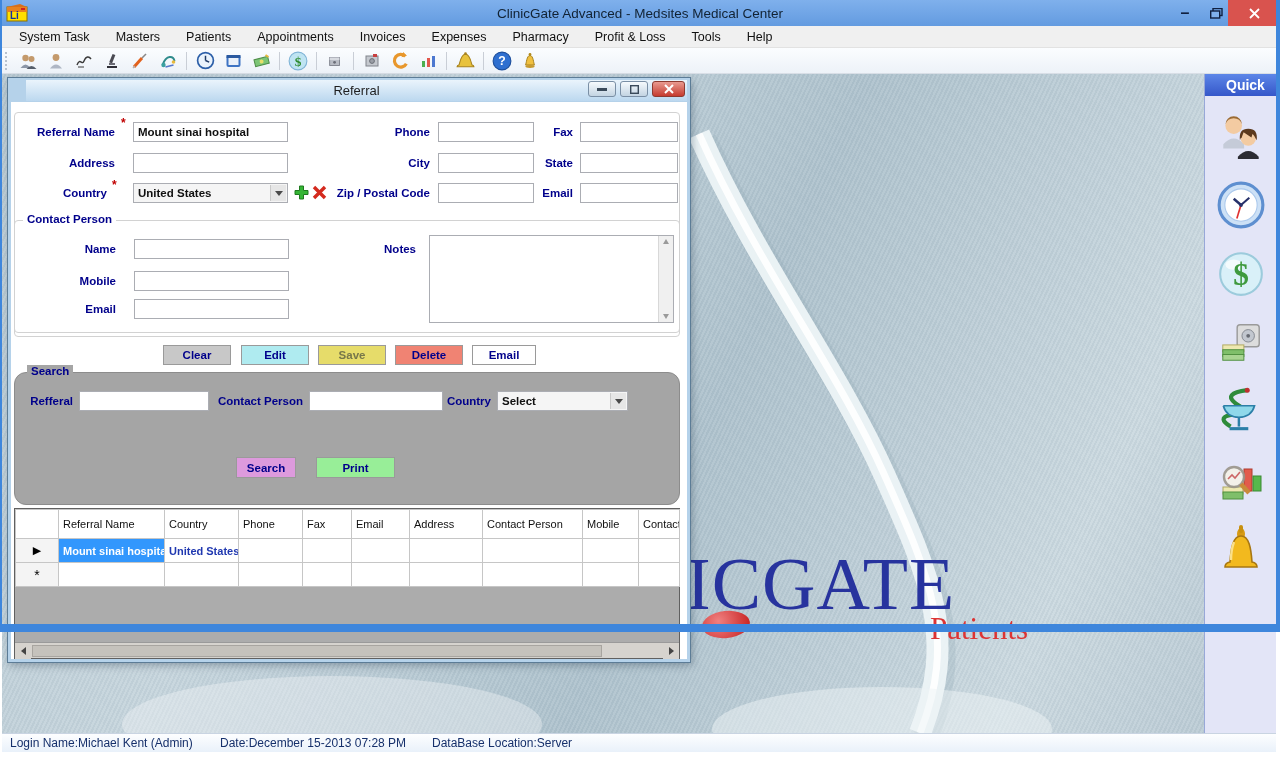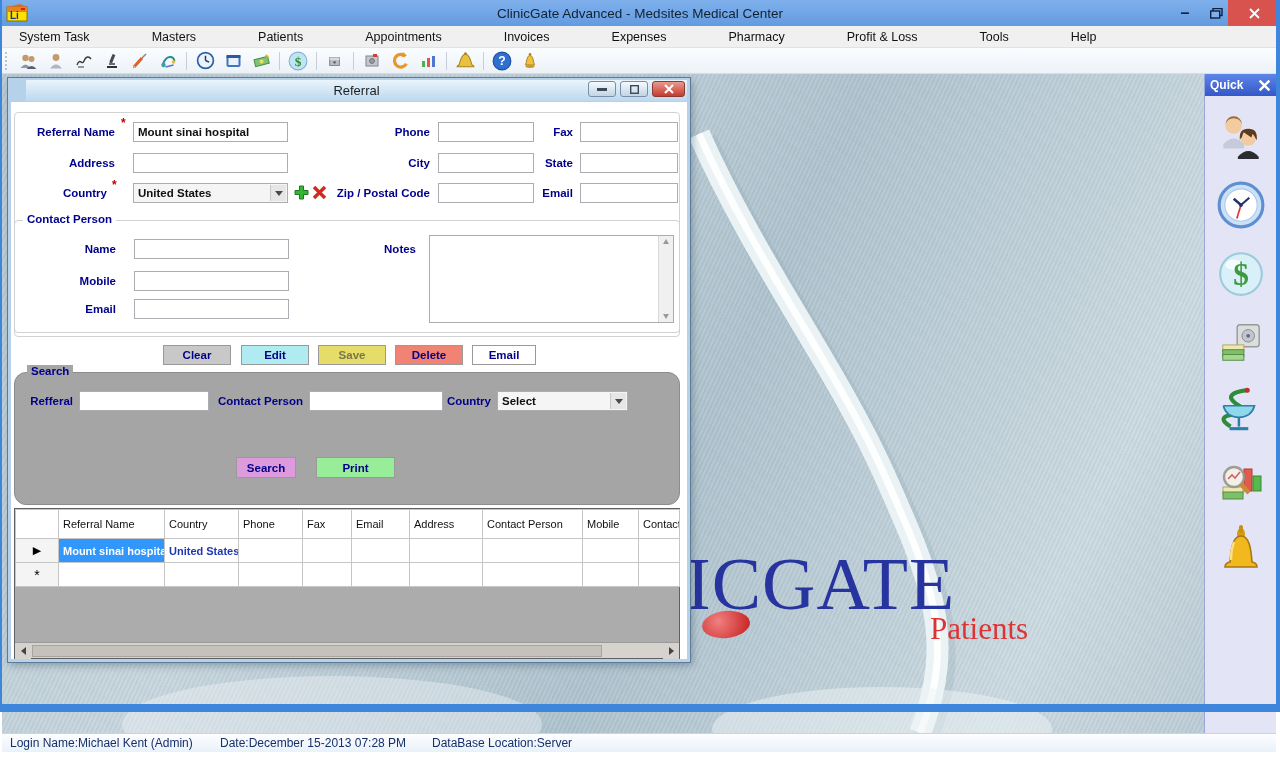--- a/index.html
+++ b/index.html
@@ -1,29 +1,29 @@
 <!DOCTYPE html>
 <html><head>
 <meta charset="utf-8">
 <style>
   * { margin:0; padding:0; box-sizing:border-box; }
   html,body { width:1280px; height:760px; overflow:hidden; font-family:"Liberation Sans",sans-serif; }
-  #stage { position:relative; width:1280px; height:712px; background:#EAF2FB; }
+  #stage { position:relative; width:1280px; height:632px; background:#EAF2FB; }
 
   
   .titlebar { position:absolute; left:0; top:0; width:1280px; height:26px;
     background:linear-gradient(#7FB0EC,#639BE0); display:flex; align-items:center; }
   .app-icon { position:absolute; left:6px; top:3px; width:22px; height:19px; }
   .win-title { position:absolute; left:0; right:0; text-align:center; font-size:13.5px; color:#123; }
   .cap-btn { position:absolute; top:0; height:26px; display:flex; align-items:center; justify-content:center; }
   .cap-min { left:1170px; width:30px; color:#102040; font-weight:bold; }
   .cap-res { left:1202px; width:28px; }
   .cap-close { left:1228px; width:52px; background:#D9534E; }
   .menubar { position:absolute; left:2px; top:26px; width:1274px; height:22px; background:#F0F0F0;
-    border-bottom:1px solid #E2E2E2; display:flex; align-items:center; padding-left:4px;gap:36px; }
+    border-bottom:1px solid #E2E2E2; display:flex; align-items:center; padding-left:4px; }
   .menu-item { padding:0 13px; font-size:12.5px; color:#111; line-height:22px; }
   .toolbar { position:absolute; left:2px; top:48px; width:1274px; height:26px;
     background:linear-gradient(#FBFDFF,#EDF2F8); border-bottom:1px solid #D8DEE6;
     display:flex; align-items:center; gap:4px; padding-left:3px; }
   .grip { width:4px; height:18px; border-left:2px dotted #B9C2CE; margin-right:3px; }
   .ticon { width:24px; height:22px; display:flex; align-items:center; justify-content:center; }
   .tsep { width:1px; height:18px; background:#C9CED6; margin:0 2px; }
 
   
   .main { position:absolute; left:2px; top:74px; width:1274px; height:659px;
@@ -34,21 +34,21 @@
     font-size:74px; color:#27339E; letter-spacing:1px; z-index:1; }
   .logo-dot { position:absolute; left:700px; top:537px; width:48px; height:27px; border-radius:50%;
     background:radial-gradient(circle at 35% 35%, #F08080,#C41A1A); transform:rotate(-6deg); z-index:1; }
   .logo-sub { position:absolute; left:928px; top:537px; font-family:"Liberation Serif",serif;
     font-size:31px; color:#DC3434; z-index:1; }
 
   
   .quick { position:absolute; left:1204px; top:74px; width:72px; height:659px; background:#E3E5F7;
     border-left:1px solid #98A8D8; z-index:15; }
   .quick-head { height:22px; background:linear-gradient(#5C86E8,#3557C9); color:#FFF; font-weight:bold;
-    font-size:12px; display:flex; align-items:center; padding:0 5px; justify-content:space-between; }
+    font-size:14px; display:flex; align-items:center; padding:0 21px; justify-content:space-between; }
   .quick-icons { display:flex; flex-direction:column; align-items:center; gap:17px; padding-top:14px; }
   .qicon { width:50px; height:52px; display:flex; align-items:center; justify-content:center; }
 
   
   .statusbar { position:absolute; left:2px; top:733px; width:1274px; height:19px;
     background:linear-gradient(#FDFEFF,#E9F1FA); border-top:1px solid #C9D4E2; }
   .statusbar span { position:absolute; top:2px; font-size:12px; color:#16306B; }
   .frame { position:absolute; inset:0; border-left:2px solid #3E86DC; border-right:4px solid #3E86DC;
     border-bottom:8px solid #3E86DC; pointer-events:none; z-index:40; }
 

